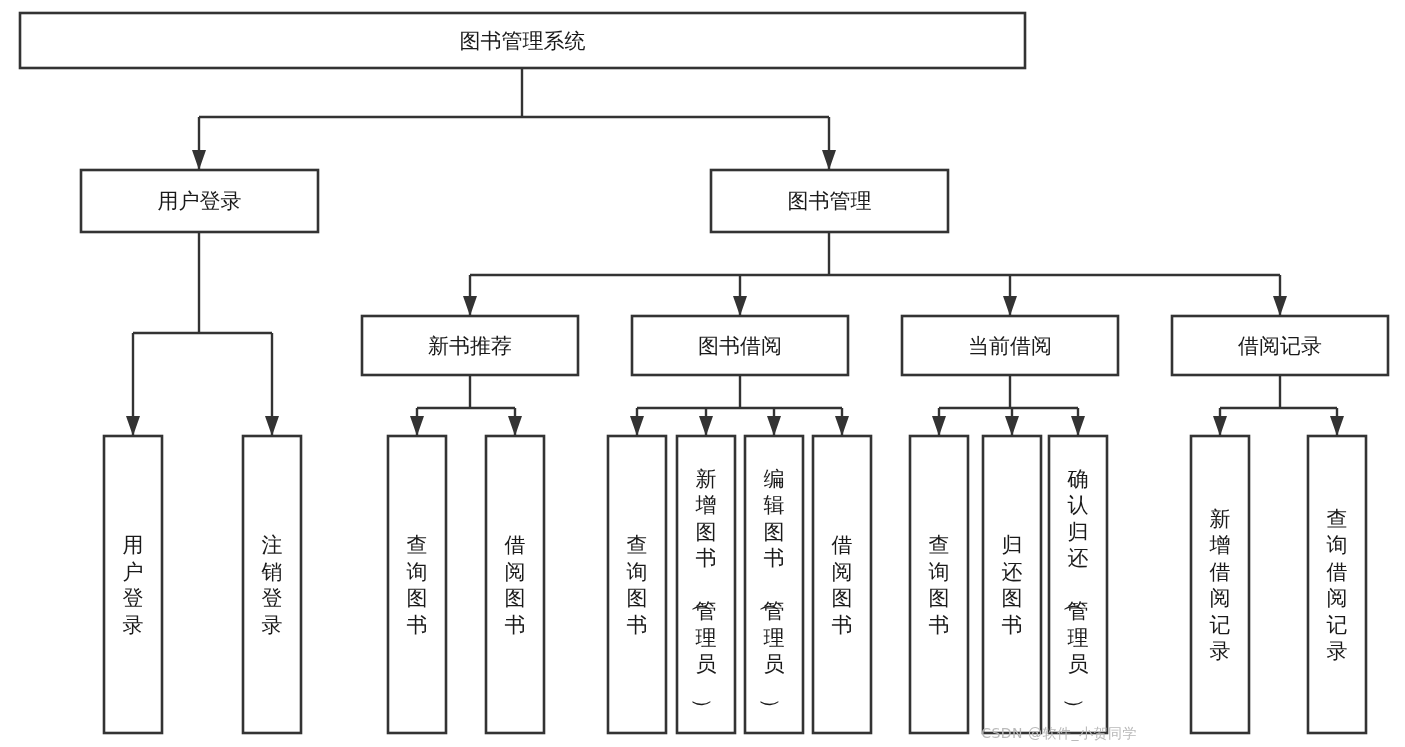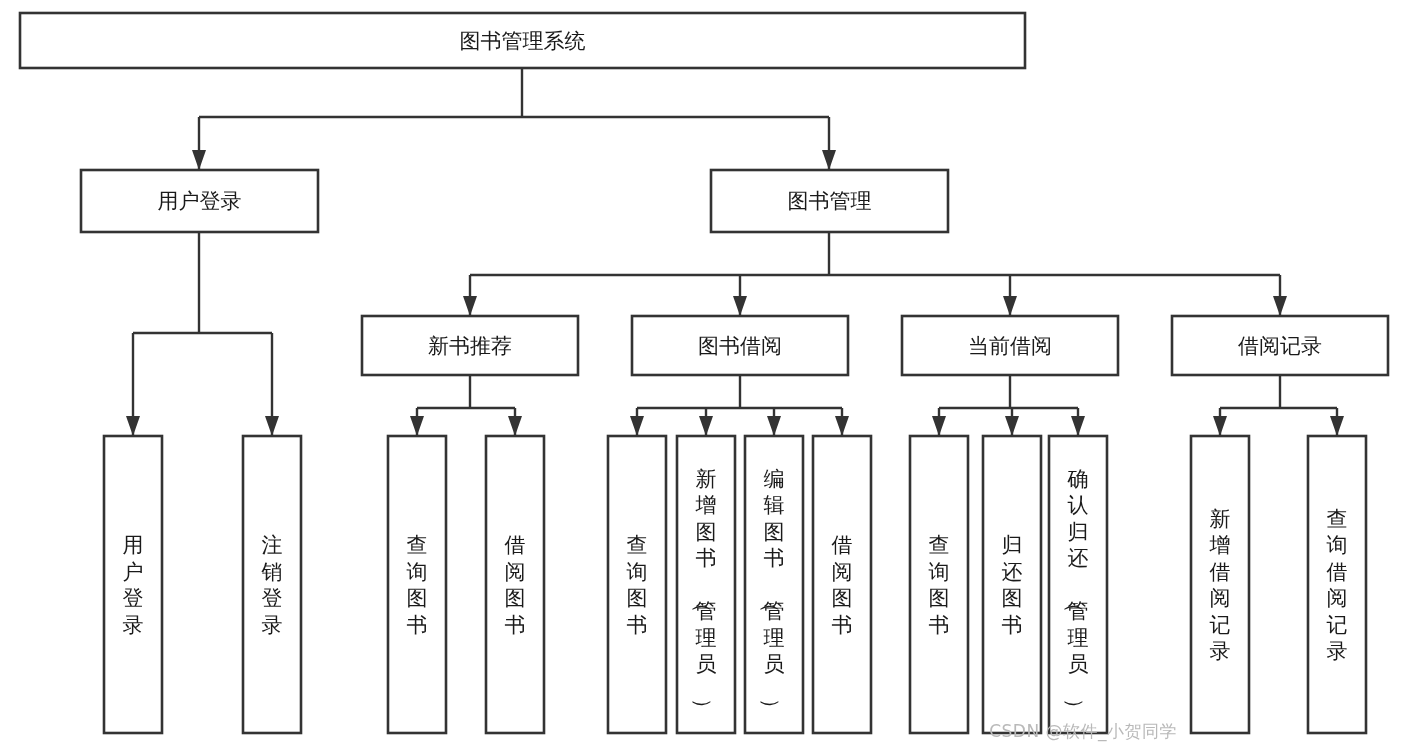--- a/index.html
+++ b/index.html
@@ -10,21 +10,20 @@
   body {
     width: 1405px;
     height: 747px;
     font-family: "DejaVu Sans", "Liberation Sans", sans-serif;
     overflow: hidden;
   }
   #diagram-root {
     position: relative;
     width: 1145px;
     height: 747px;
-    padding-left: 40px;
   }
   svg.flow {
     position: absolute;
     top: 0;
     left: 0;
     width: 1405px;
     height: 747px;
   }
   .node-box {
     fill: #ffffff;
@@ -52,21 +51,21 @@
     font-family: "DejaVu Sans", "Liberation Sans", sans-serif;
     font-size: 21px;
     fill: #1a1a1a;
     text-anchor: middle;
   }
   .watermark {
     position: absolute;
     right: 8px;
     bottom: 4px;
     font-family: "DejaVu Sans", "Liberation Sans", sans-serif;
-    font-size: 17px;
+    font-size: 14px;
     color: #b9b9b9;
     letter-spacing: 0.5px;
     white-space: nowrap;
     user-select: none;
   }
 </style>
 </head>
 <body>
 
 <div id="diagram-root">

